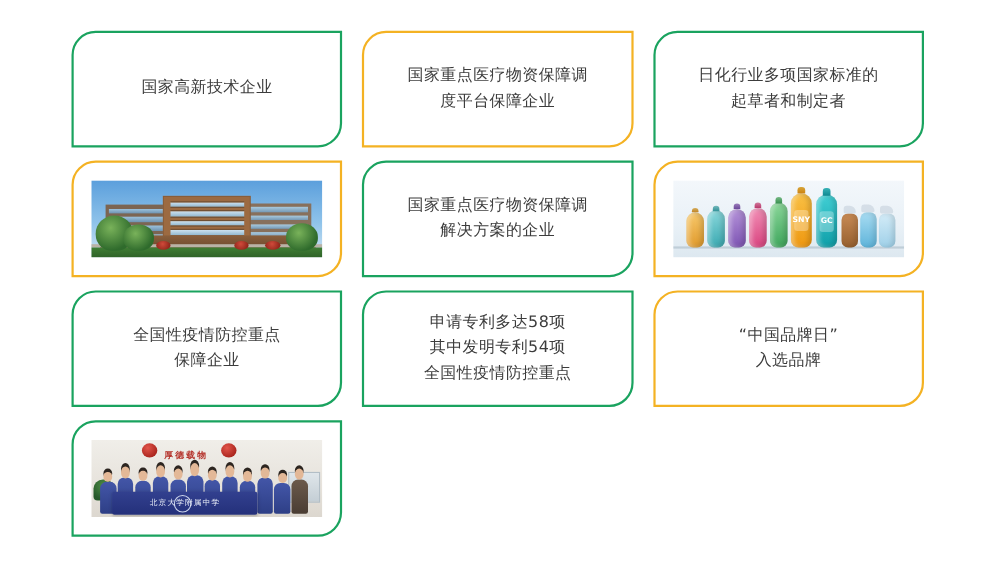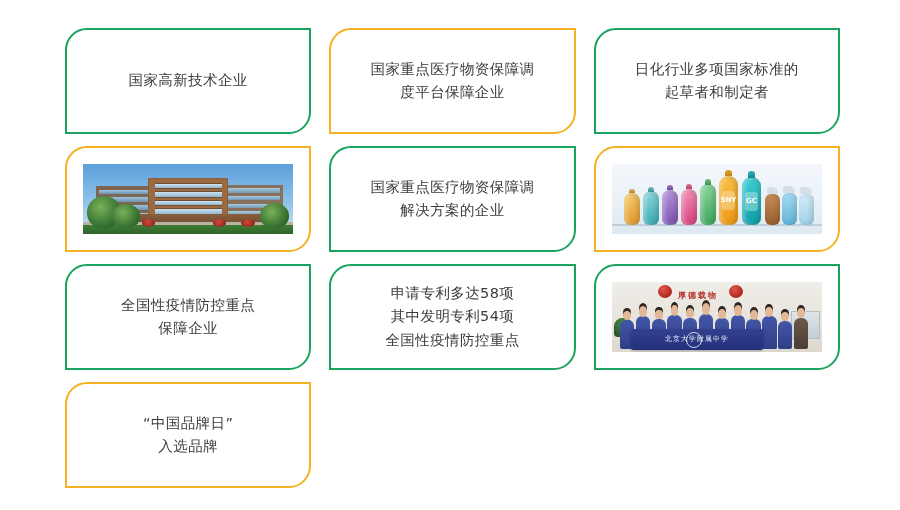--- a/index.html
+++ b/index.html
@@ -356,20 +356,25 @@
 保障企业</div>
   </div>
 
 
   <div class="card accent-green">
     <div class="card-text">申请专利多达58项
 其中发明专利54项
 全国性疫情防控重点</div>
   </div>
 
+
+  <div class="card accent-orange">
+    <div class="card-text">“中国品牌日”
+入选品牌</div>
+  </div>
 
   <div class="card accent-green photo">
     <div class="photo-canvas">
       <div class="stu-wall"></div>
       <div class="lantern" style="left:22%"></div>
       <div class="lantern" style="left:56%"></div>
       <div class="stu-banner-top">厚德载物</div>
       <div class="stu-cabinet"></div>
       <div class="stu-plant" style="left:1%"></div>
 
@@ -388,18 +393,13 @@
         <div class="kid" style="left:89%; height:66%; background:linear-gradient(#6b5a4c,#4a3d33)"></div>
       </div>
 
       <div class="stu-flag">
         <div class="stu-emblem"></div>
         <div class="flagtext">北京大学附属中学</div>
       </div>
     </div>
   </div>
 
-  <div class="card accent-orange">
-    <div class="card-text">“中国品牌日”
-入选品牌</div>
-  </div>
-
 </div>
 
 </body></html>

